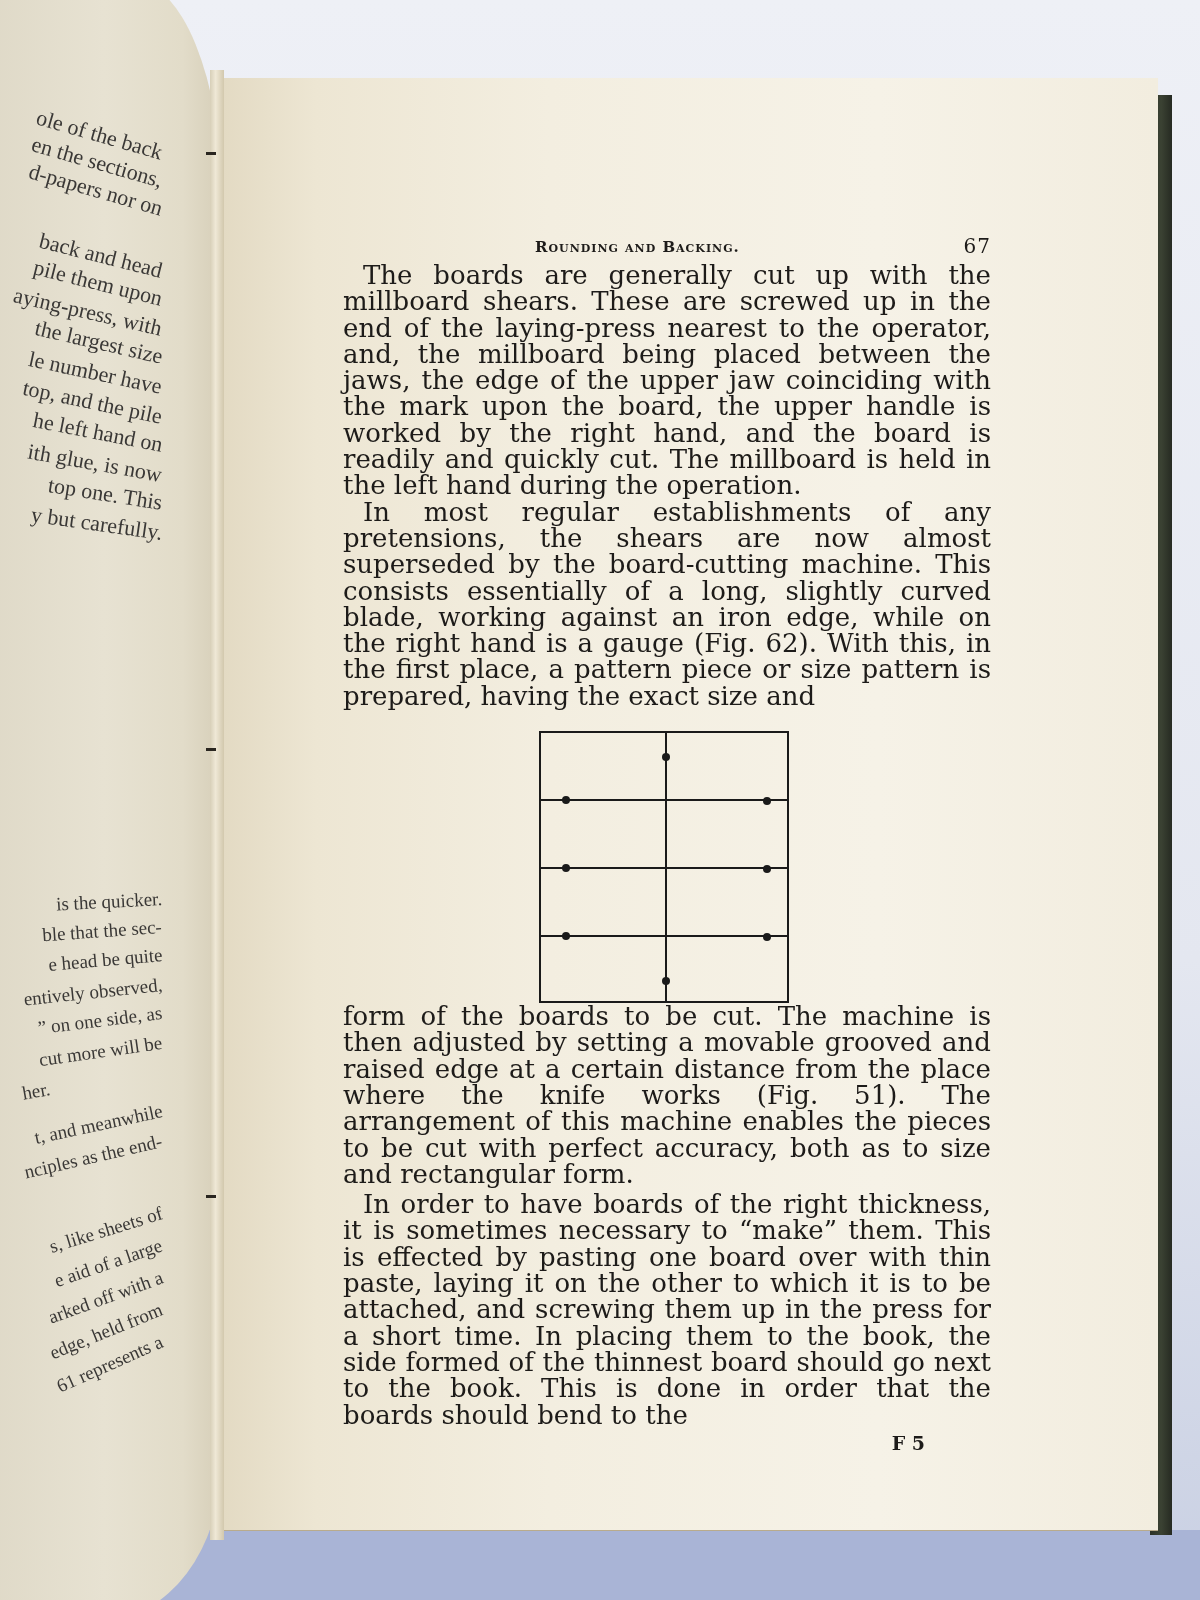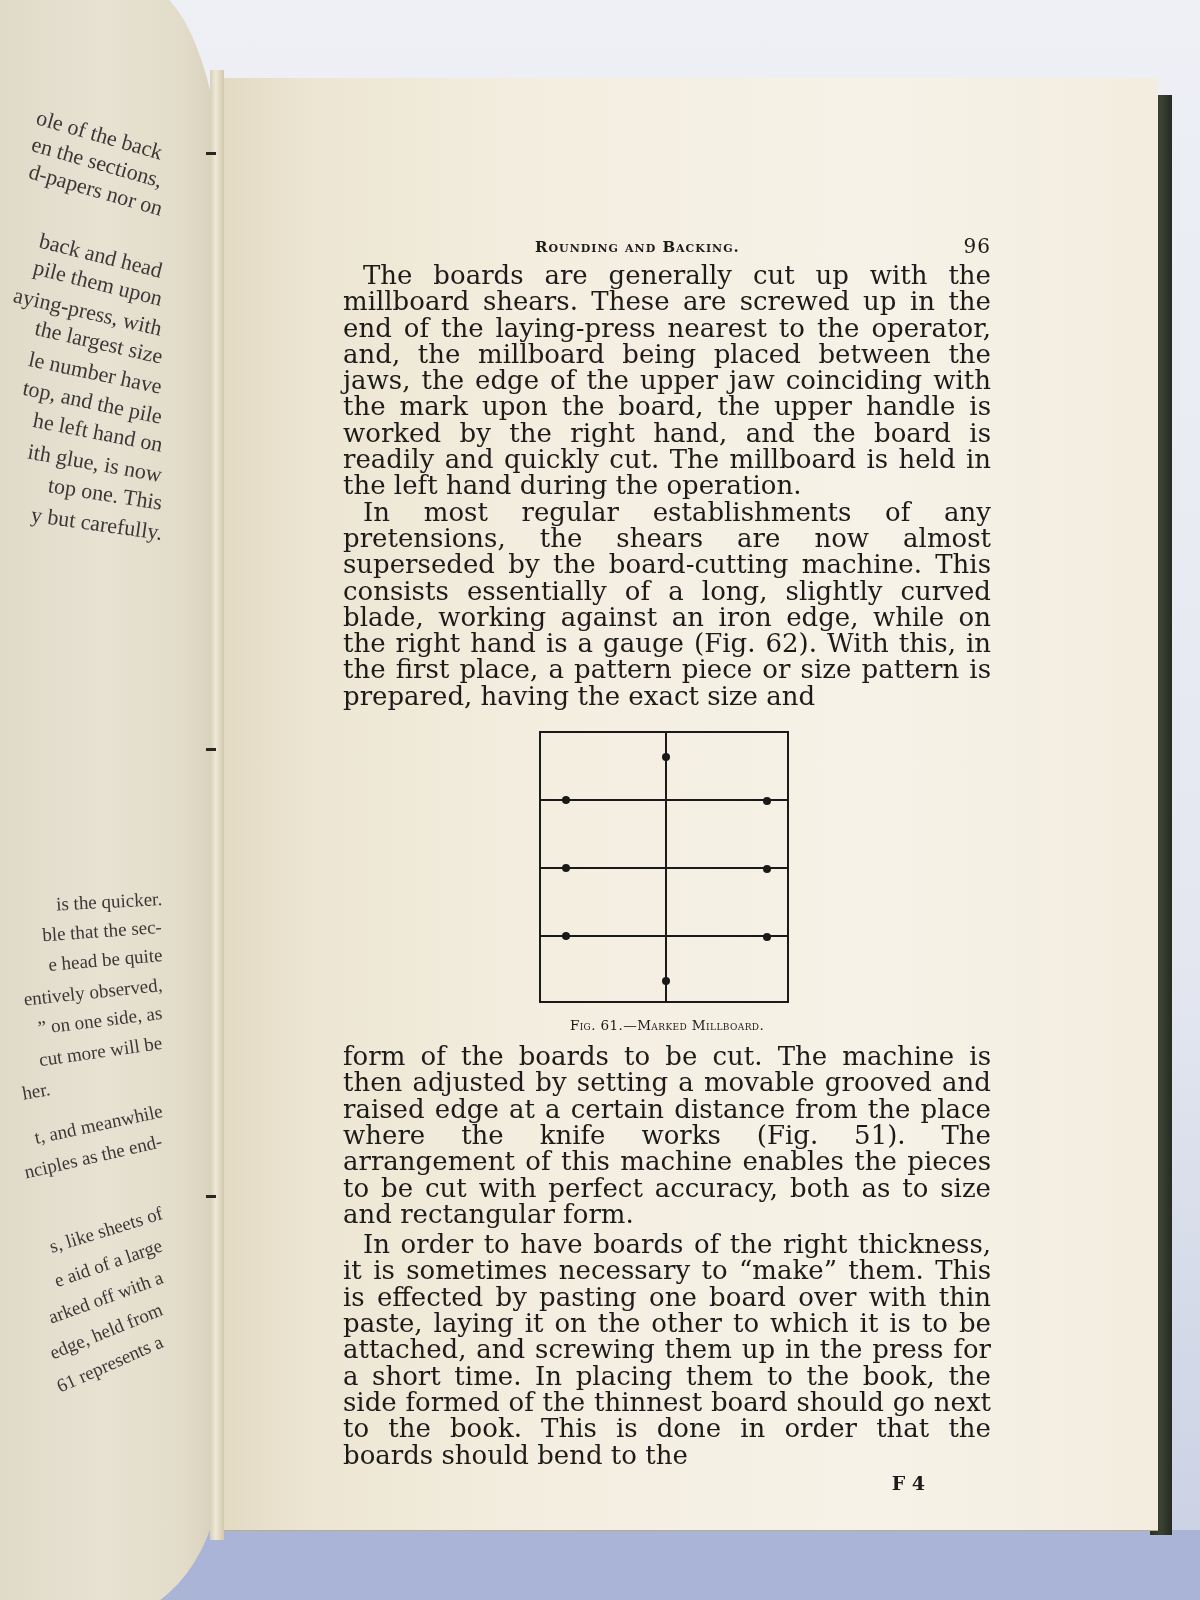--- a/index.html
+++ b/index.html
@@ -111,38 +111,37 @@
 <div class="cover"></div>
 <div class="right-page"></div>
 <div class="gutter-crease"></div>
 <div class="stitch" style="top:152px;"></div>
 <div class="stitch" style="top:748px;"></div>
 <div class="stitch" style="top:1195px;"></div>
 
 <div class="page-content">
   <div class="running-head">
     <span class="running-title">Rounding and Backing.</span>
-    <span class="folio">96</span>
+    <span class="folio">67</span>
   </div>
 
   <p class="para indent">The boards are generally cut up with the millboard shears. These are screwed up in the end of the laying-press nearest to the operator, and, the millboard being placed between the jaws, the edge of the upper jaw coinciding with the mark upon the board, the upper handle is worked by the right hand, and the board is readily and quickly cut. The mill­board is held in the left hand during the operation.</p>
   <p class="para indent">In most regular establishments of any pretensions, the shears are now almost superseded by the board-cutting machine. This consists essentially of a long, slightly curved blade, working against an iron edge, while on the right hand is a gauge (Fig. 62). With this, in the first place, a pattern piece or size pattern is prepared, having the exact size and</p>
 
   <div class="figure-box">
     <div class="fig-line-v"></div>
     <div class="fig-line-h" style="top:66px;"></div>
     <div class="fig-line-h" style="top:134px;"></div>
     <div class="fig-line-h" style="top:202px;"></div>
     <div class="fig-dot" style="left:121px;top:20px;"></div>
     <div class="fig-dot" style="left:21px;top:63px;"></div>
     <div class="fig-dot" style="left:222px;top:64px;"></div>
     <div class="fig-dot" style="left:21px;top:131px;"></div>
     <div class="fig-dot" style="left:222px;top:132px;"></div>
     <div class="fig-dot" style="left:21px;top:199px;"></div>
     <div class="fig-dot" style="left:222px;top:200px;"></div>
     <div class="fig-dot" style="left:121px;top:244px;"></div>
   </div>
-  <div class="fig-caption">Fig. 61.—Marked Millboard.</div>
 
   <p class="para">form of the boards to be cut. The machine is then adjusted by setting a movable grooved and raised edge at a certain distance from the place where the knife works (Fig. 51). The arrangement of this machine enables the pieces to be cut with perfect accuracy, both as to size and rectangular form.</p>
   <p class="para indent" style="margin-top:4px;">In order to have boards of the right thickness, it is some­times necessary to “make” them. This is effected by pasting one board over with thin paste, laying it on the other to which it is to be attached, and screwing them up in the press for a short time. In placing them to the book, the side formed of the thinnest board should go next to the book. This is done in order that the boards should bend to the</p>
-  <div class="signature">F 4</div>
+  <div class="signature">F 5</div>
 </div>
 
 </body></html>

